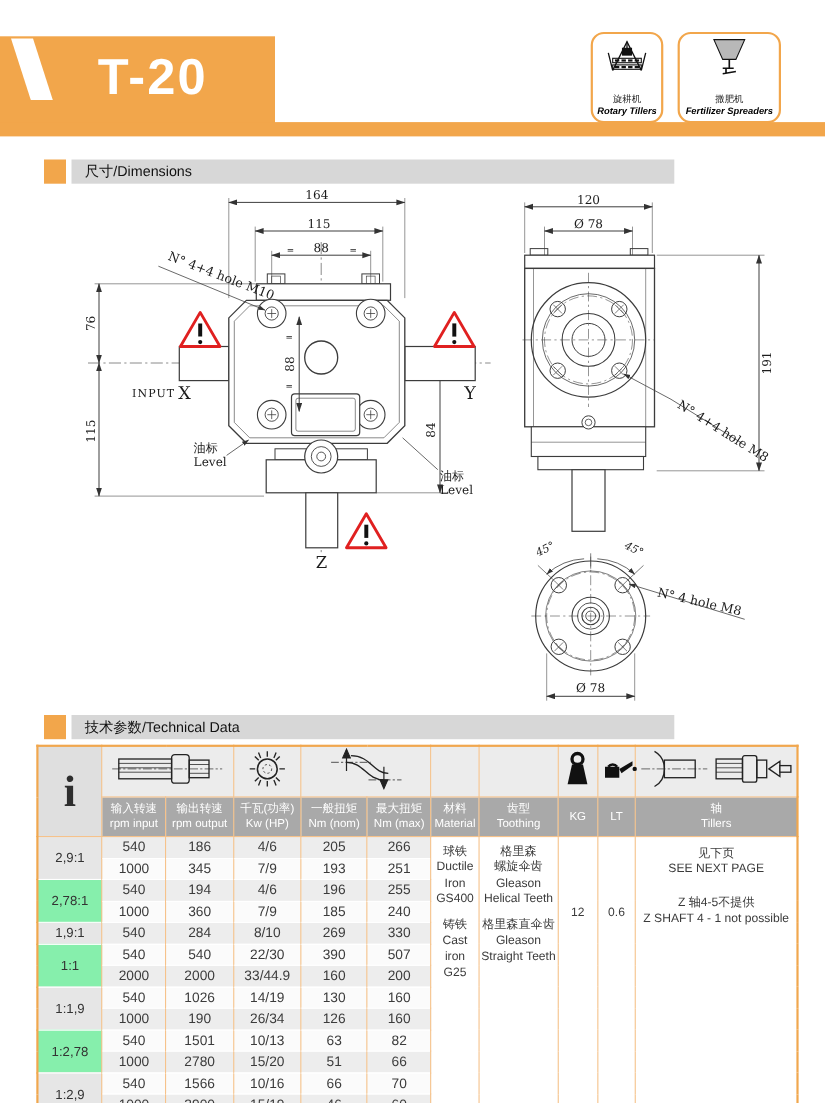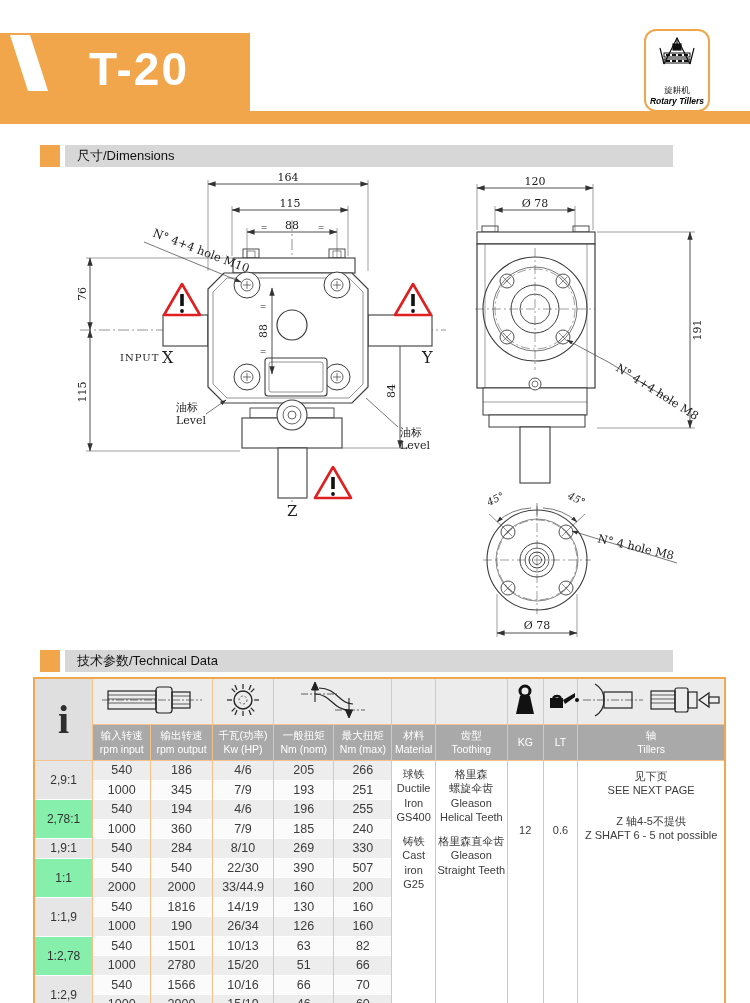--- a/index.html
+++ b/index.html
@@ -13,21 +13,21 @@
   .orange-bar{position:absolute;left:0;top:111px;width:750px;height:13px;background:var(--accent,#F2A64B);}
   .badges{position:absolute;top:29px;right:40px;display:flex;gap:13px;}
   .badge{border:2px solid var(--accent,#F2A64B);border-radius:12px;background:#fff;height:72px;
      display:flex;flex-direction:column;align-items:center;justify-content:flex-end;padding:3px 4px 4px 4px;}
   .badge .zh{font-size:8.5px;color:#222;line-height:1.1;}
   .badge .en{font-size:8.5px;color:#000;font-weight:bold;font-style:italic;line-height:1.2;white-space:nowrap;}
   .badge svg{flex:1 0 auto;}
   
   .section{position:absolute;left:40px;height:22px;}
   .section .sq{position:absolute;left:0;top:0;width:20px;height:22px;background:var(--accent,#F2A64B);}
-  .section .bar{position:absolute;left:25px;top:0;width:608px;height:22px;background:#D7D7D7;
+  .section .bar{position:absolute;left:25px;top:0;width:548px;height:22px;background:#D7D7D7;
       font-size:13px;color:#111;line-height:22px;padding-left:12px;box-sizing:border-box;font-weight:500;}
   
   .drw{position:absolute;}
   .drw text{font-family:"DejaVu Serif","Liberation Serif",serif;fill:#1c1c1c;}
   
   table.datatable{position:absolute;left:33px;top:677px;width:693px;border-collapse:collapse;
       table-layout:fixed;border:2px solid #F1A74E;}
   .datatable th,.datatable td{border:1px solid #F6C28B;padding:0;}
   .icons-row th{height:45px;background:#ECECEC;text-align:center;vertical-align:middle;}
   .labels-row th{height:35px;background:#A9A9A9;color:#fff;font-weight:400;font-size:10.5px;
@@ -78,20 +78,30 @@
             <rect x="28" y="20" width="4" height="2"></rect>
           <rect x="8" y="25" width="26" height="4" fill="none" stroke="#111"></rect>
           <rect x="10" y="26" width="4" height="2"></rect>
             <rect x="16" y="26" width="4" height="2"></rect>
             <rect x="22" y="26" width="4" height="2"></rect>
             <rect x="28" y="26" width="4" height="2"></rect>
         </g>
       </svg>
       <div class="zh">旋耕机</div>
       <div class="en">Rotary Tillers</div>
+    </div>
+    <div class="badge" style="width:82px">
+      <svg width="40" height="36">
+        <polygon points="6,2 34,2 26,20 14,20" fill="#b8b8b8" stroke="#111" stroke-width="1"></polygon>
+        <g stroke="#111" stroke-width="1.5" fill="none">
+          <path d="M20,20 L20,28 M14,28 L24,28 M17,28 L17,33 M14,33 L26,31"></path>
+        </g>
+      </svg>
+      <div class="zh">撒肥机</div>
+      <div class="en">Fertilizer Spreaders</div>
     </div>
   </div>
 
   <div class="section" style="top:145px">
     <div class="sq"></div>
     <div class="bar">尺寸/Dimensions</div>
   </div>
 
   <svg class="drw" style="left:78px;top:170px" width="372" height="360" viewBox="0 0 372 360">
     <defs>
@@ -478,21 +488,21 @@
               <div>Straight Teeth</div>
             </div>
           </td>
           <td class="tall kg" rowspan="13">12</td>
           <td class="tall lt" rowspan="13">0.6</td>
           <td class="tall shafts" rowspan="13">
             <div>见下页</div>
             <div>SEE NEXT PAGE</div>
             <div class="spacer"></div>
             <div>Z 轴4-5不提供</div>
-            <div>Z SHAFT 6 - 5 not possible</div>
+            <div>Z SHAFT 4 - 1 not possible</div>
           </td>
         </tr>
         <tr class="even">
           <td class="num">1000</td>
           <td class="num">345</td>
           <td class="num">7/9</td>
           <td class="num">193</td>
           <td class="num">251</td>
         </tr>
         <tr class="odd">
@@ -529,21 +539,21 @@
         <tr class="odd">
           <td class="num">2000</td>
           <td class="num">2000</td>
           <td class="num">33/44.9</td>
           <td class="num">160</td>
           <td class="num">200</td>
         </tr>
         <tr class="even">
           <td rowspan="2" class="ratio g-odd">1:1,9</td>
           <td class="num">540</td>
-          <td class="num">1816</td>
+          <td class="num">1026</td>
           <td class="num">14/19</td>
           <td class="num">130</td>
           <td class="num">160</td>
         </tr>
         <tr class="odd">
           <td class="num">1000</td>
           <td class="num">190</td>
           <td class="num">26/34</td>
           <td class="num">126</td>
           <td class="num">160</td>

